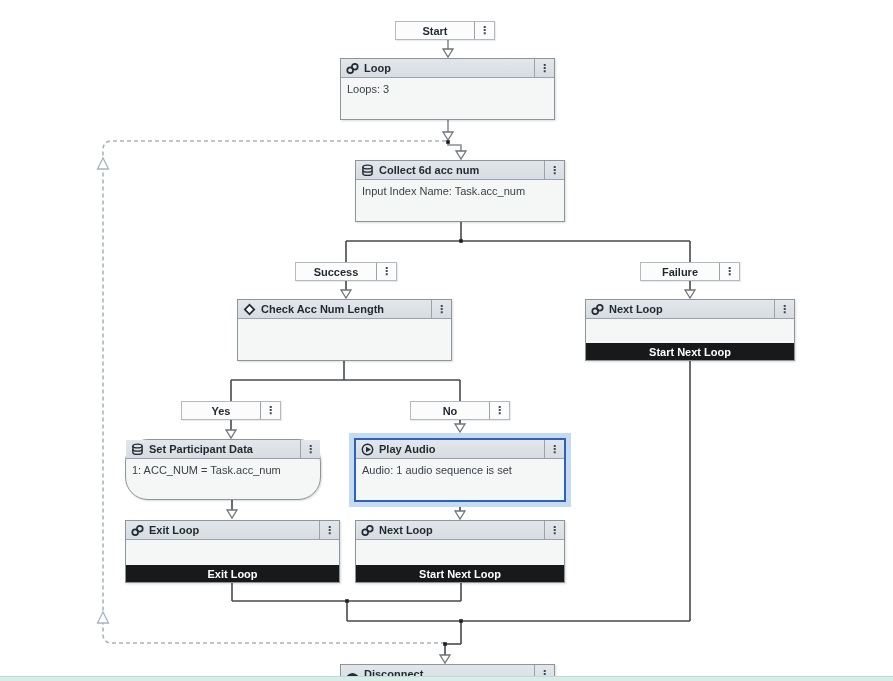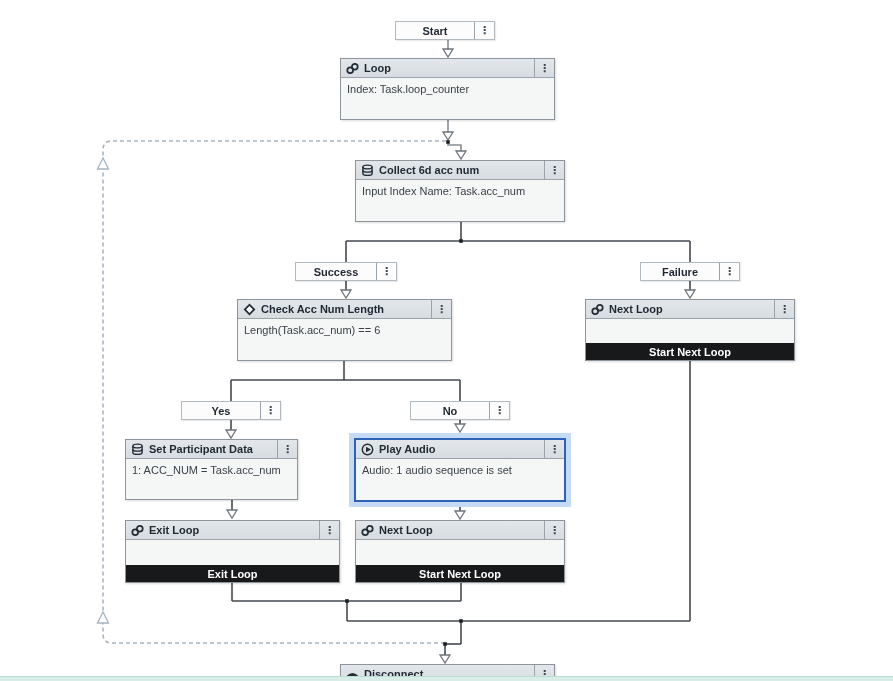--- a/index.html
+++ b/index.html
@@ -104,21 +104,21 @@
             <g fill="none" stroke="#222c36" stroke-width="1.7">
           <circle cx="4.2" cy="8.3" r="2.9"></circle>
               <circle cx="8.8" cy="4.7" r="2.9"></circle>
             </g>
           </svg>
       </span>
       <span class="ttl">Loop</span>
       <span class="kebab">⋮</span>
     </div>
     <div class="bdy">
-      <div>Index: Task.loop_counter</div>
+      <div>Loops: 3</div>
     </div>
   </div>
 
   <div class="node" style="left:355px;top:160px;width:210px;height:62px;">
     <div class="hdr">
       <span class="ic">
         <svg width="13" height="13" viewBox="0 0 13 13">
             <g fill="none" stroke="#222c36" stroke-width="1.4">
           <ellipse cx="6.5" cy="3" rx="4.6" ry="1.9"></ellipse>
               <path d="M1.9,3 V9.5 C1.9,10.6 4,11.4 6.5,11.4 C9,11.4 11.1,10.6 11.1,9.5 V3"></path>
@@ -146,23 +146,20 @@
   <div class="node" style="left:237px;top:299px;width:215px;height:62px;">
     <div class="hdr">
       <span class="ic">
         <svg width="13" height="13" viewBox="0 0 13 13">
           <rect x="3.2" y="3.2" width="6.6" height="6.6" fill="#ffffff" stroke="#222c36" stroke-width="1.8" transform="rotate(45 6.5 6.5)"></rect>
           </svg>
       </span>
       <span class="ttl">Check Acc Num Length</span>
       <span class="kebab">⋮</span>
     </div>
-    <div class="bdy">
-      <div>Length(Task.acc_num) == 6</div>
-    </div>
   </div>
 
   <div class="node" style="left:585px;top:299px;width:210px;height:62px;">
     <div class="hdr">
       <span class="ic">
         <svg width="13" height="13" viewBox="0 0 13 13">
             <g fill="none" stroke="#222c36" stroke-width="1.7">
           <circle cx="4.2" cy="8.3" r="2.9"></circle>
               <circle cx="8.8" cy="4.7" r="2.9"></circle>
             </g>
@@ -176,21 +173,21 @@
 
   <div class="lbl" style="left:181px;top:401px;width:100px;">
     <span class="lbl-txt">Yes</span>
     <span class="kebab">⋮</span>
   </div>
   <div class="lbl" style="left:410px;top:401px;width:100px;">
     <span class="lbl-txt">No</span>
     <span class="kebab">⋮</span>
   </div>
 
-  <div class="node" style="left:125px;top:439px;width:173px;height:61px;">
+  <div class="node" style="left:125px;top:439px;width:196px;height:61px;border-radius:23px;">
     <div class="hdr">
       <span class="ic">
         <svg width="13" height="13" viewBox="0 0 13 13">
             <g fill="none" stroke="#222c36" stroke-width="1.4">
           <ellipse cx="6.5" cy="3" rx="4.6" ry="1.9"></ellipse>
               <path d="M1.9,3 V9.5 C1.9,10.6 4,11.4 6.5,11.4 C9,11.4 11.1,10.6 11.1,9.5 V3"></path>
           <path d="M1.9,6.2 C1.9,7.3 4,8.1 6.5,8.1 C9,8.1 11.1,7.3 11.1,6.2"></path>
             </g>
           </svg>
       </span>

